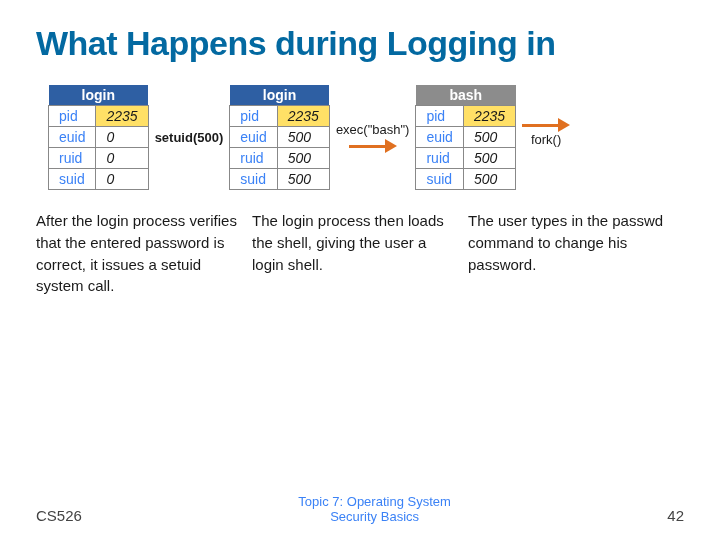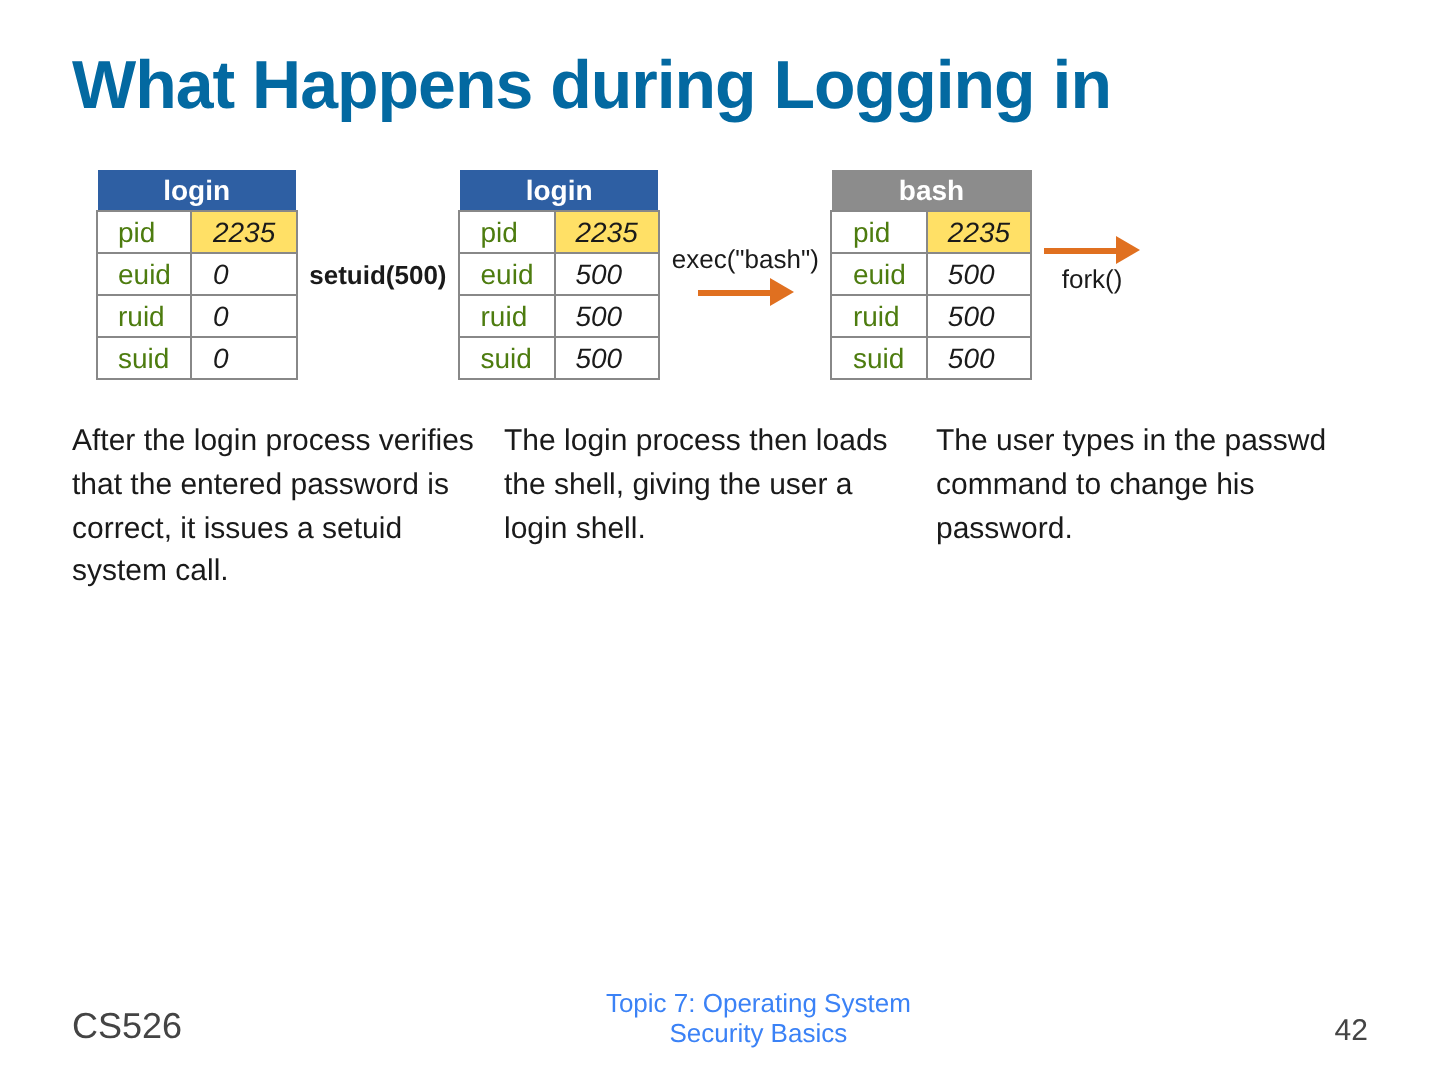--- a/index.html
+++ b/index.html
@@ -61,21 +61,21 @@
     .login-table td, .bash-table td {
       border: 1px solid #888;
       padding: 2px 10px;
       text-align: left;
       background: #fff;
       font-size: 14px;
       min-width: 44px;
     }
 
     .col-label {
-      color: #4d7c0f;
+      color: #3b82f6;
     }
 
     .col-val {
       color: #1a1a1a;
       font-style: italic;
     }
 
     .highlight-yellow {
       background: #ffe066 !important;
     }
@@ -151,21 +151,21 @@
 
     
     .footer {
       display: flex;
       justify-content: space-between;
       align-items: flex-end;
       margin-top: auto;
       padding-top: 4px;
     }
     .footer-left {
-      font-size: 18px;
+      font-size: 15px;
       color: #444;
     }
     .footer-center {
       font-size: 13px;
       color: #3b82f6;
       text-align: center;
     }
     .footer-right {
       font-size: 15px;
       color: #444;

